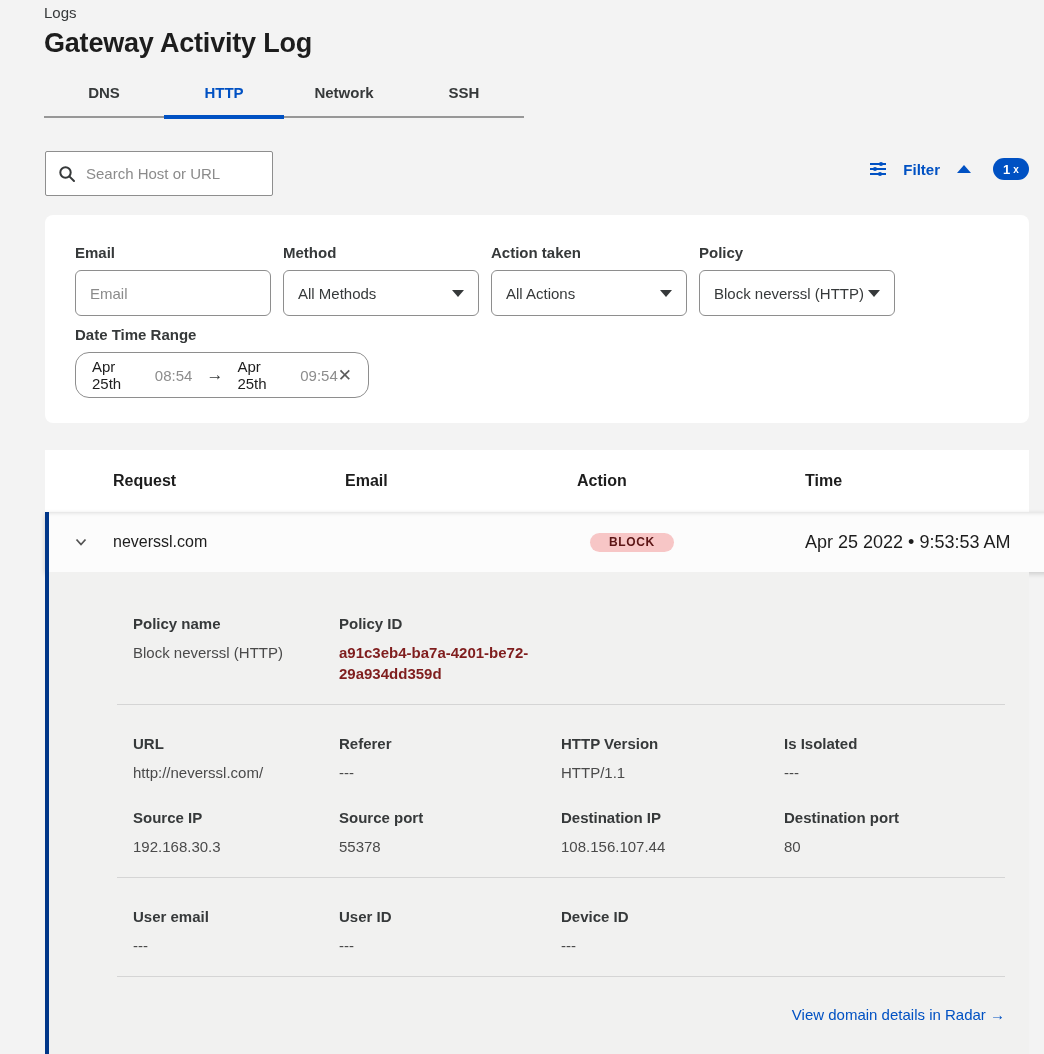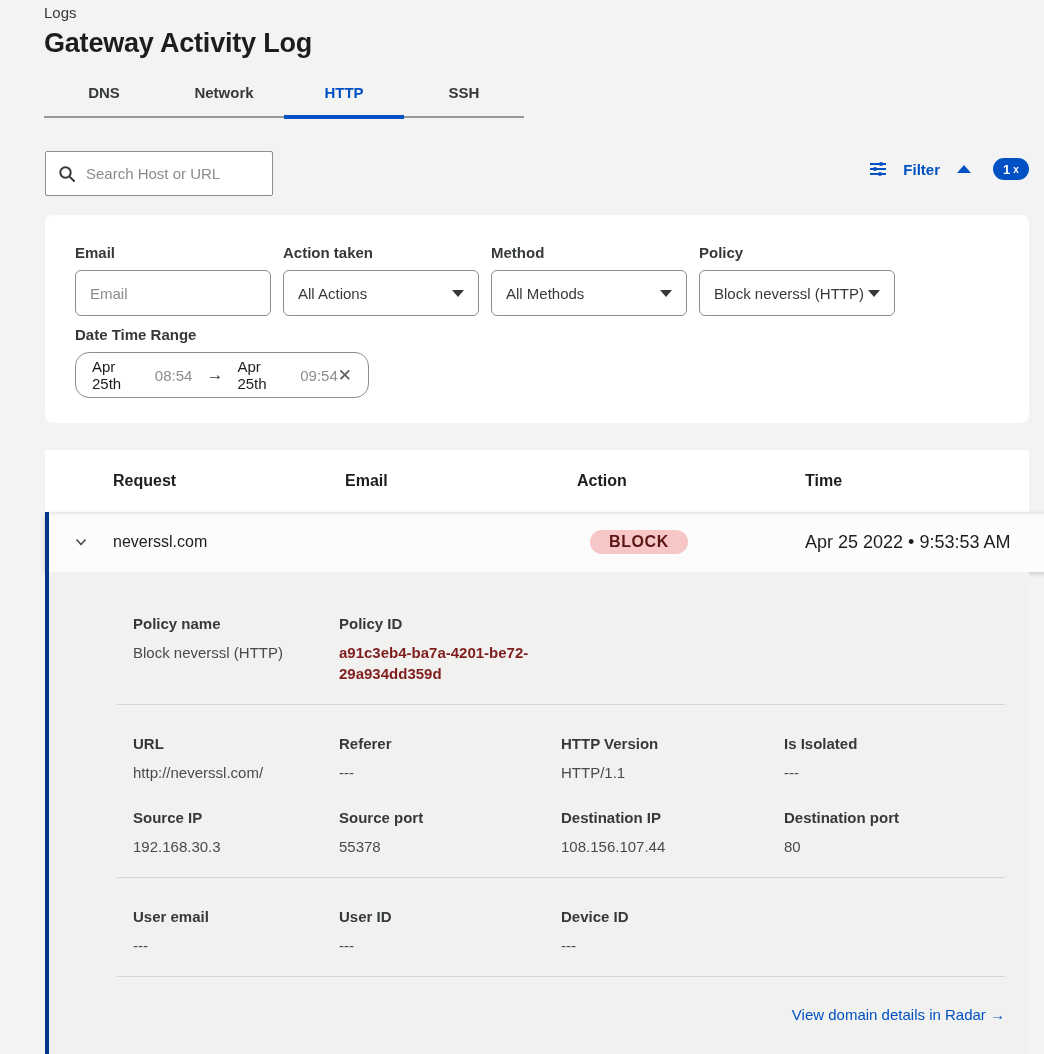--- a/index.html
+++ b/index.html
@@ -61,21 +61,21 @@
   .tbl-header { position:absolute; left:45px; top:450px; width:984px; height:62px; background:#fff;
                 display:grid; grid-template-columns:68px 232px 232px 228px 1fr; align-items:center; }
   .tbl-header .th { font-size:16px; font-weight:700; color:#1d1d1d; }
   .log-row { position:absolute; left:45px; top:512px; width:1020px; height:60px; background:#fcfcfc;
              border-left:4px solid #003688; display:grid; grid-template-columns:64px 232px 232px 228px 1fr;
              align-items:center; cursor:pointer;
              box-shadow:0 2px 5px rgba(0,0,0,0.16), inset 0 5px 5px -5px rgba(0,0,0,0.18); }
   .chev-cell { display:flex; justify-content:center; }
   .req-text { font-size:16px; color:#1d1d1d; }
   .block-badge { display:inline-block; margin-left:13px; background:#f7c6c6; color:#5c1515;
-                 font-size:16px; font-weight:700; letter-spacing:0.6px; border-radius:13px;
+                 font-size:12px; font-weight:700; letter-spacing:0.6px; border-radius:13px;
                  padding:2px 19px; line-height:1.2; }
   .time-text { font-size:18px; color:#1d1d1d; }
 
   
   .details { position:absolute; left:45px; top:572px; width:984px; height:482px; background:#f1f1f0;
              border-left:4px solid #003688; overflow:hidden; }
   .d-inner { margin-left:68px; width:888px; padding-top:41px; }
   .dgrid { display:grid; grid-template-columns:206px 222px 223px 1fr; }
   .dcell { padding-left:16px; }
   .dlabel { font-size:15px; font-weight:700; color:#36393a; line-height:21px; margin-bottom:8px; }
@@ -93,22 +93,22 @@
 </head>
 <body>
 
 <div class="page">
 
   <div class="breadcrumb">Logs</div>
   <h1 class="page-title">Gateway Activity Log</h1>
 
   <div class="tabs">
     <div class="tab">DNS</div>
+    <div class="tab active">HTTP</div>
     <div class="tab">Network</div>
-    <div class="tab active">HTTP</div>
     <div class="tab">SSH</div>
   </div>
 
   <div class="search-box">
     <span>
       <svg class="icon-svg" width="18" height="18" viewBox="0 0 18 18">
         <circle cx="7.5" cy="7.5" r="5.2" fill="none" stroke="#36393a" stroke-width="2"></circle>
         <line x1="11.6" y1="11.6" x2="16" y2="16" stroke="#36393a" stroke-width="2" stroke-linecap="round"></line>
       </svg>
     </span>
@@ -136,30 +136,30 @@
 
   <div class="filter-card">
     <div class="filter-fields">
       <div class="ffield">
         <span class="flabel">Email</span>
         <div class="fcontrol">
           <input type="text" placeholder="Email" style="">
         </div>
       </div>
       <div class="ffield">
+        <span class="flabel">Method</span>
+        <div class="fcontrol">
+          <span>All Methods</span>
+          <span class="tri-down"></span>
+        </div>
+      </div>
+      <div class="ffield">
         <span class="flabel">Action taken</span>
         <div class="fcontrol">
           <span>All Actions</span>
-          <span class="tri-down"></span>
-        </div>
-      </div>
-      <div class="ffield">
-        <span class="flabel">Method</span>
-        <div class="fcontrol">
-          <span>All Methods</span>
           <span class="tri-down"></span>
         </div>
       </div>
       <div class="ffield">
         <span class="flabel">Policy</span>
         <div class="fcontrol">
           <span>Block neverssl (HTTP)</span>
           <span class="tri-down"></span>
         </div>
       </div>

